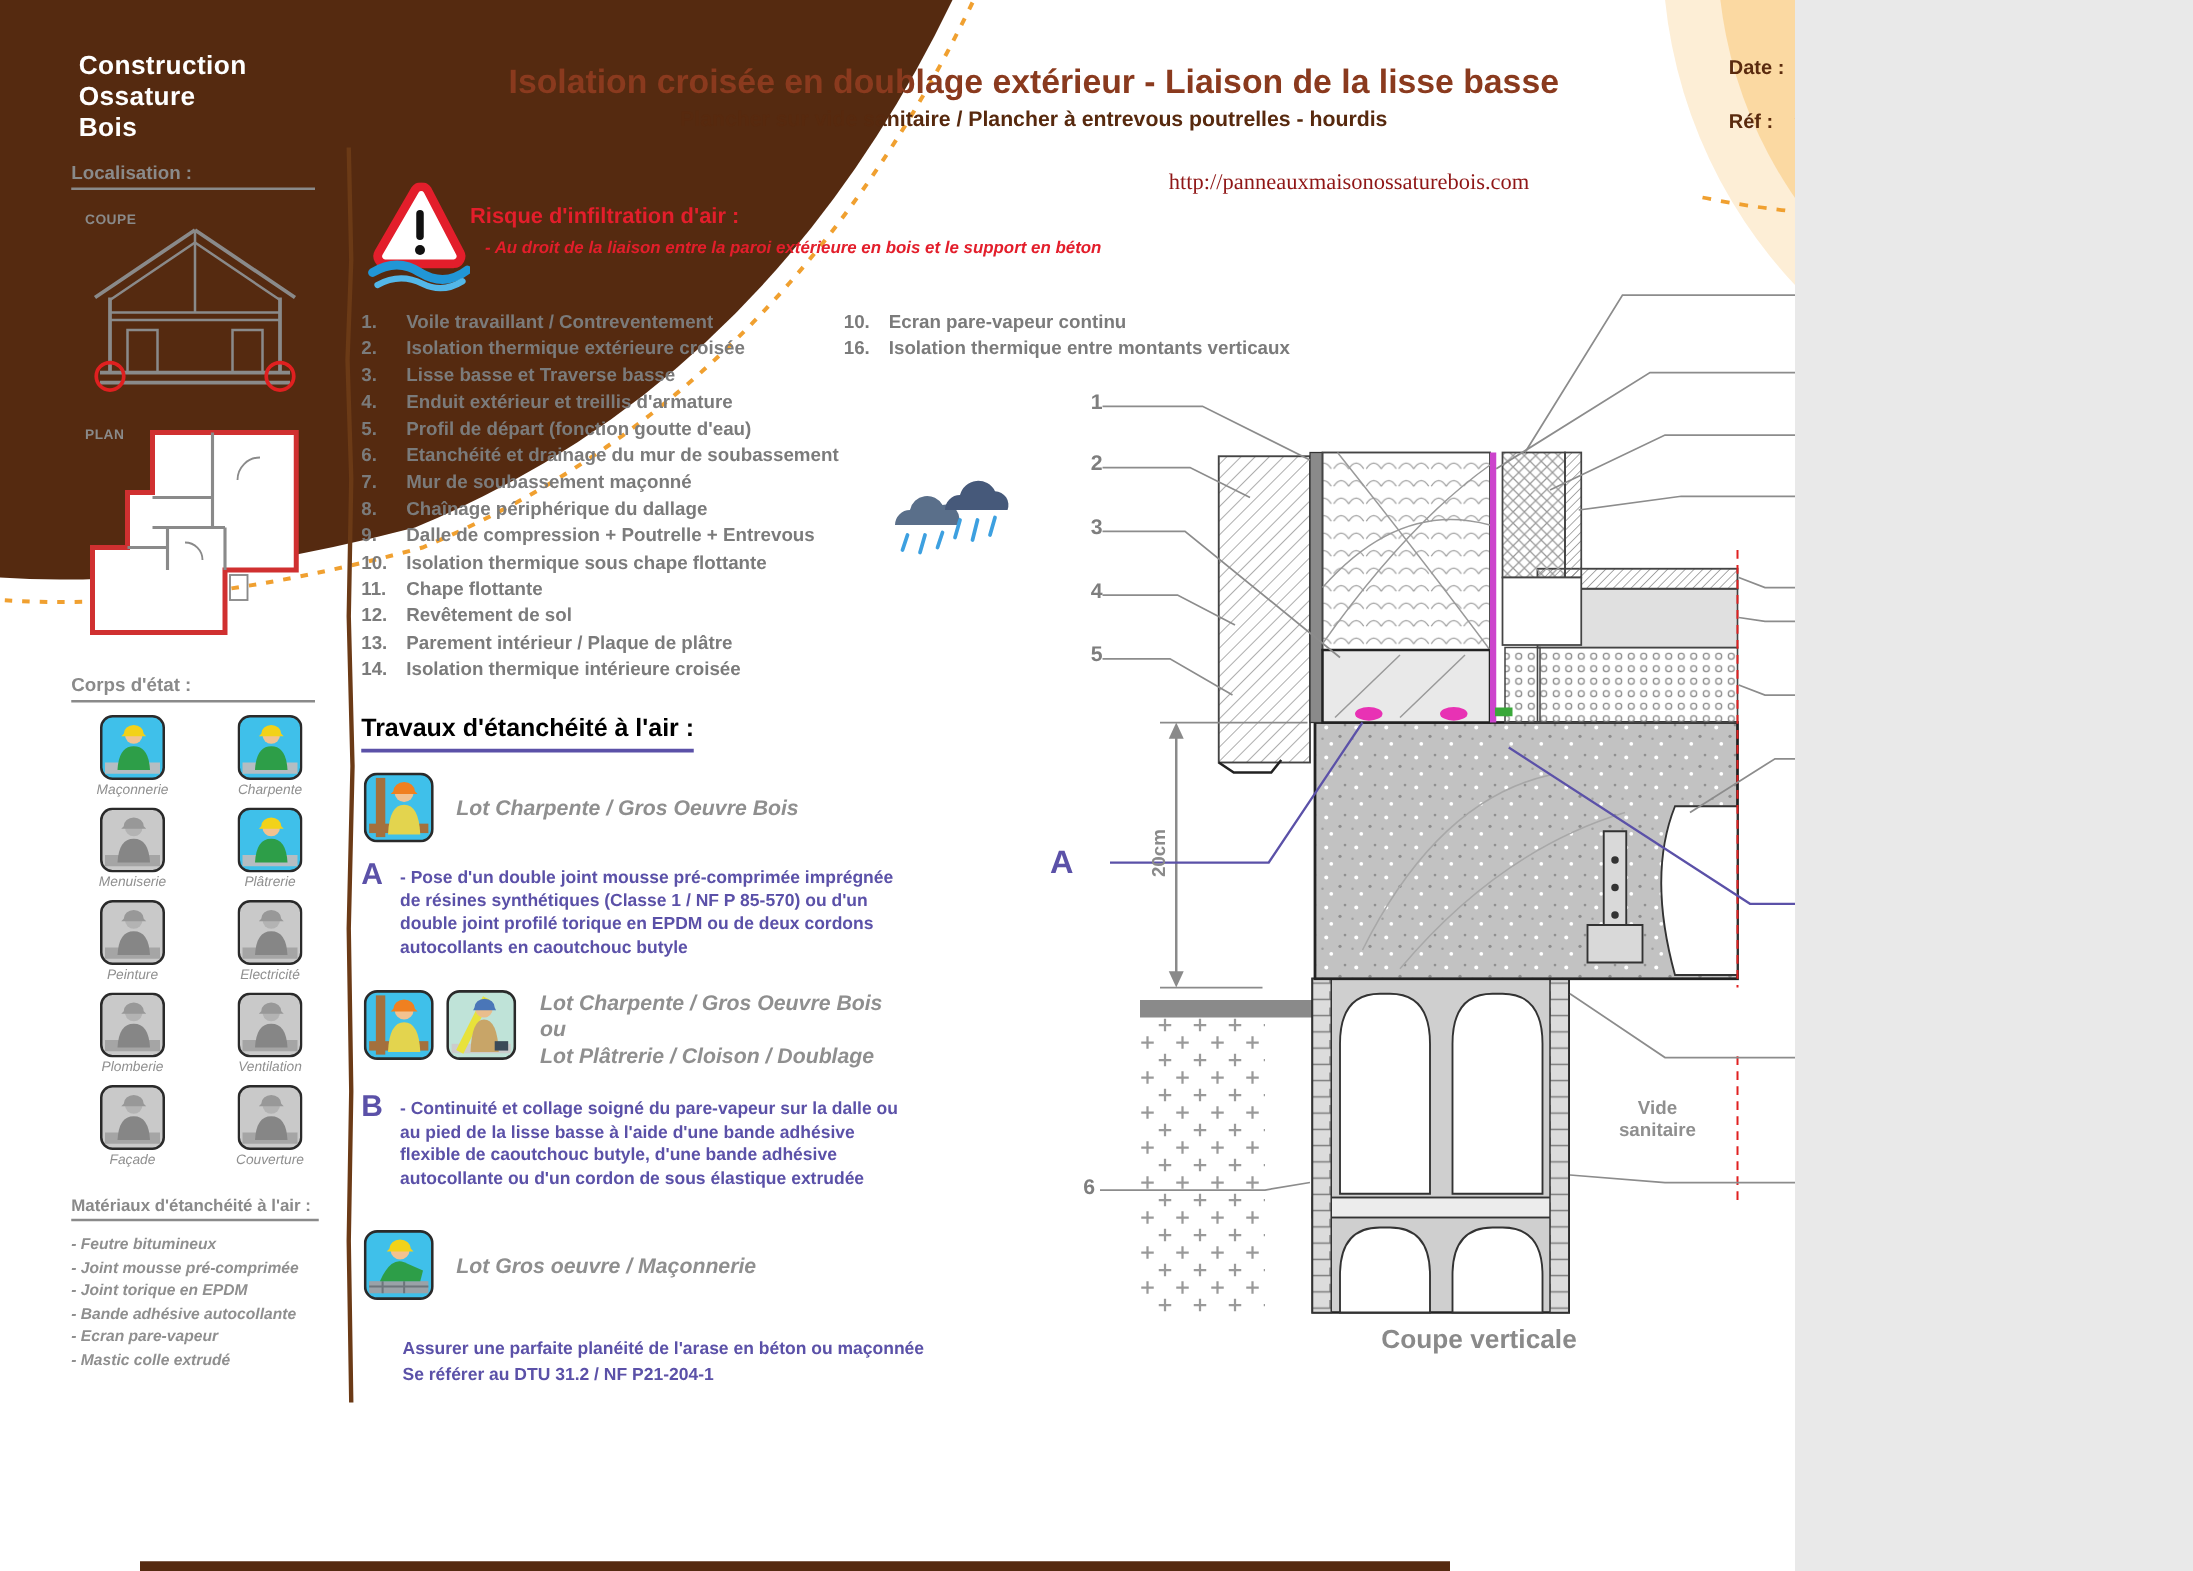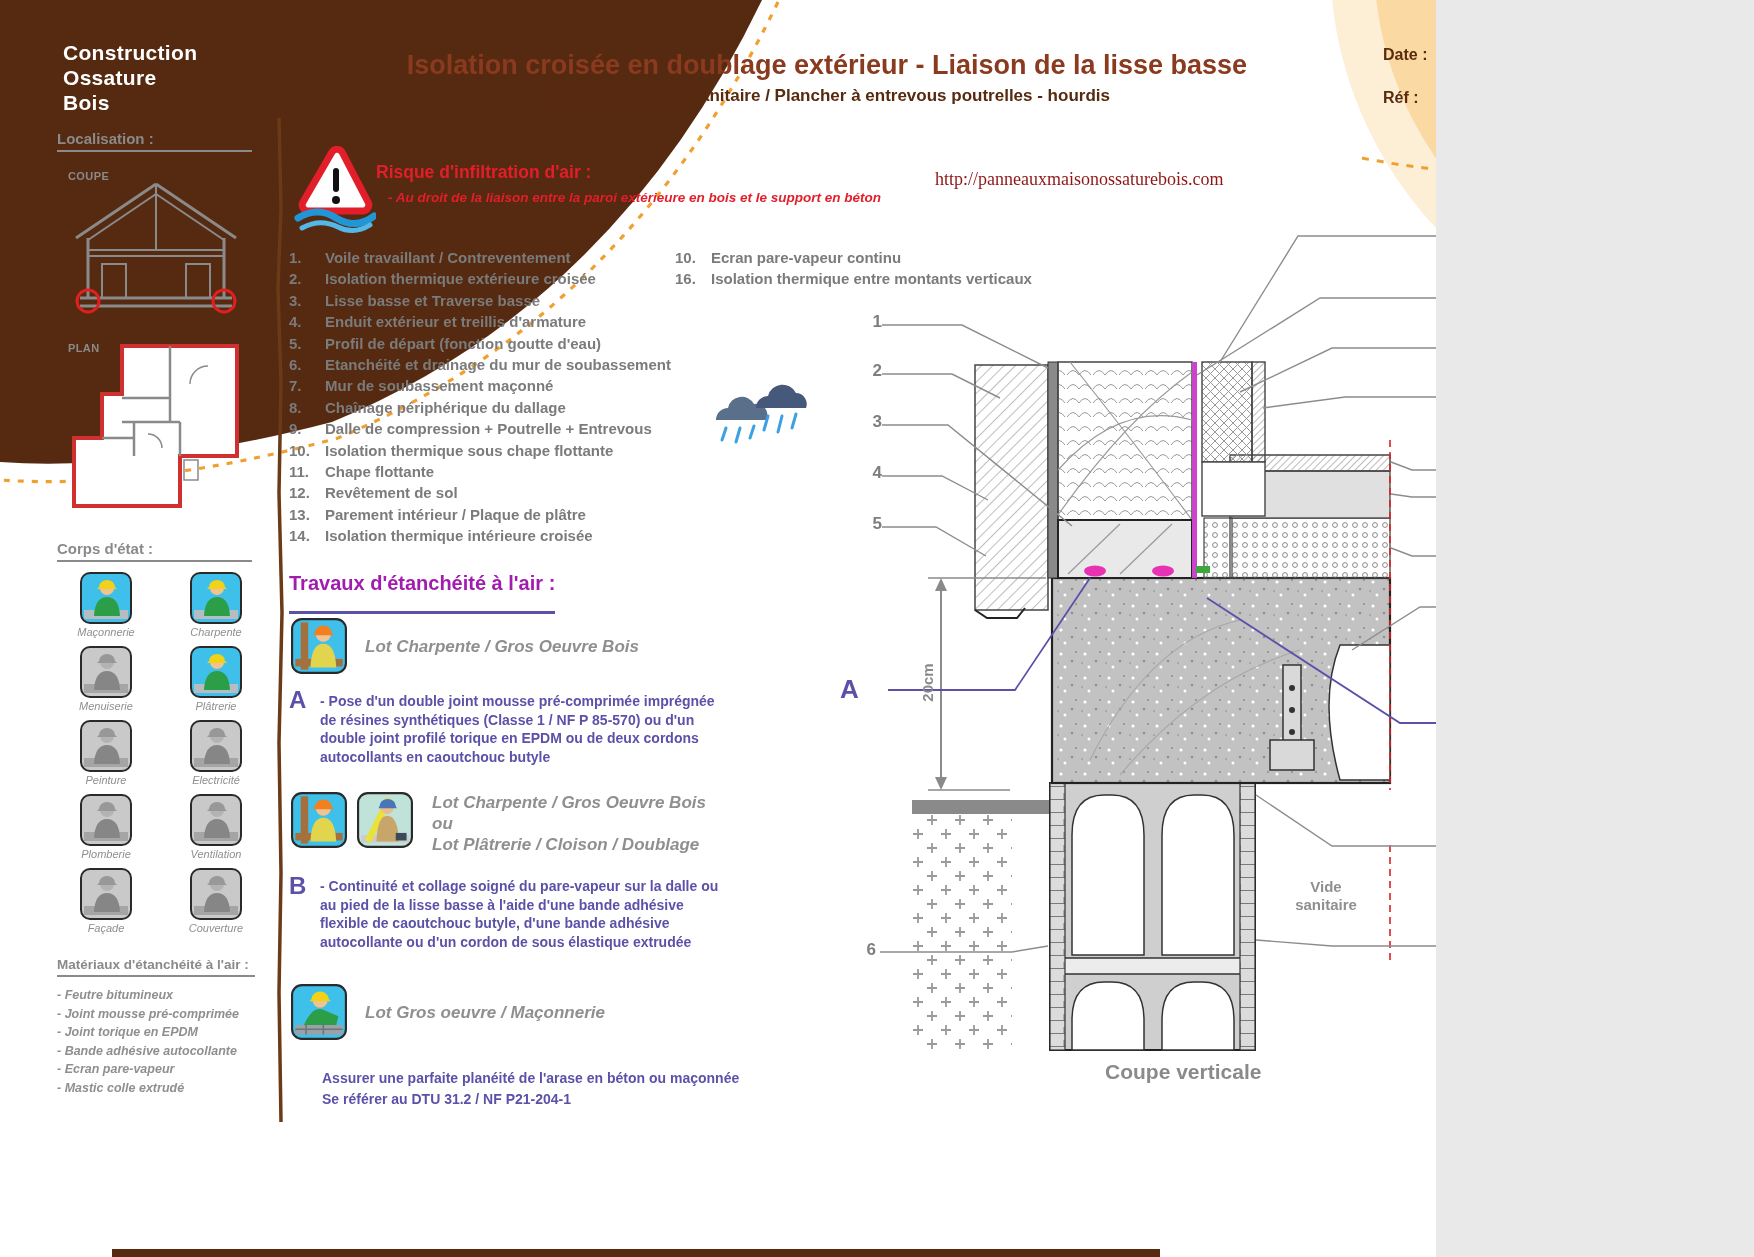--- a/index.html
+++ b/index.html
@@ -37,22 +37,22 @@
   .trade[data-active="false"] .w-hat{fill:#989898;}
   .materials div{color:#8f8f8f;font-size:12.5px;font-style:italic;font-weight:bold;line-height:18.5px;}
 
   
   .legend-row{display:flex;color:#7b7b7b;font-weight:bold;font-size:15px;line-height:21.4px;}
   .legend-num{width:36px;flex:none;}
   .warn-title{color:#e31e2b;font-weight:bold;font-size:17.5px;}
   .warn-detail{color:#e31e2b;font-weight:bold;font-style:italic;font-size:13.5px;}
 
   
-  .travaux-title{color:#a21caf;font-weight:bold;font-size:20px;border-bottom:3px solid #5b51a8;
-                 padding-bottom:16px;display:inline-block;}
+  .travaux-title{color:#000000;font-weight:bold;font-size:20px;border-bottom:3px solid #5b51a8;
+                 padding-bottom:4px;display:inline-block;}
   .lot-label{color:#8f8f8f;font-size:17px;font-weight:bold;font-style:italic;line-height:21px;}
   .ab-letter{color:#5b51a8;font-weight:bold;font-size:24px;}
   .ab-text{color:#5b51a8;font-weight:bold;font-size:14px;line-height:18.6px;}
   .note-line{color:#5b51a8;font-weight:bold;font-size:14px;}
   .lot-icon{width:56px;height:56px;}
   .lot-icon .t-bg{stroke:#2a2a2a;stroke-width:2;}
   .icon-charpente .t-bg{fill:#3fc0ea;} .icon-charpente .t-ground{fill:#a4703d;}
   .icon-charpente .w-suit{fill:#e3d44e;} .icon-charpente .w-head{fill:#f2c290;}
   .icon-charpente .w-hat{fill:#f08020;}
   .icon-platrerie .t-bg{fill:#bfe3d8;} .icon-platrerie .t-ground{fill:#cccccc;}
@@ -91,21 +91,21 @@
     <rect x="112" y="1249" width="1048" height="8" fill="#552a10"></rect>
   </svg>
 
   <div class="abs brand" style="left:63px;top:40px;">
     <div>Construction</div>
     <div>Ossature</div>
     <div>Bois</div>
   </div>
   <div class="abs title" style="left:352px;top:50px;width:950px;">Isolation croisée en doublage extérieur - Liaison de la lisse basse</div>
   <div class="abs subtitle" style="left:352px;top:86px;width:950px;">Plancher sur vide sanitaire / Plancher à entrevous poutrelles - hourdis</div>
-  <div class="abs url" style="left:935px;top:135px;margin-top:34px;">http://panneauxmaisonossaturebois.com</div>
+  <div class="abs url" style="left:935px;top:135px;">http://panneauxmaisonossaturebois.com</div>
   <div class="abs meta-label" style="left:1383px;top:46px;">Date :</div>
   <div class="abs meta-value" style="left:1436px;top:46px;">04 Octobre 2010</div>
   <div class="abs meta-label" style="left:1383px;top:89px;">Réf :</div>
   <div class="abs meta-value" style="left:1450px;top:89px;">COB-ITD-LiPb</div>
 
   <div class="abs side-heading" style="left:57px;top:130px;width:195px;">Localisation :</div>
   <div class="abs small-cap" style="left:68px;top:170px;">COUPE</div>
 
   <svg class="abs" style="left:58px;top:176px;" width="196" height="142" viewBox="0 0 196 142">
     <g stroke="#8a8a8a" stroke-width="3" fill="none">

